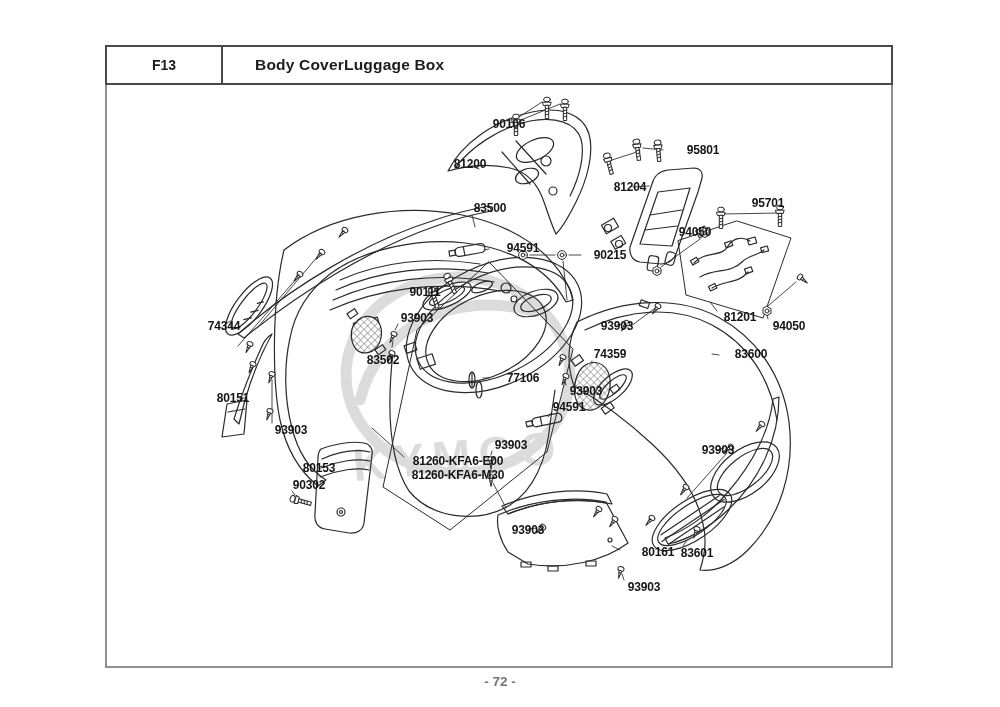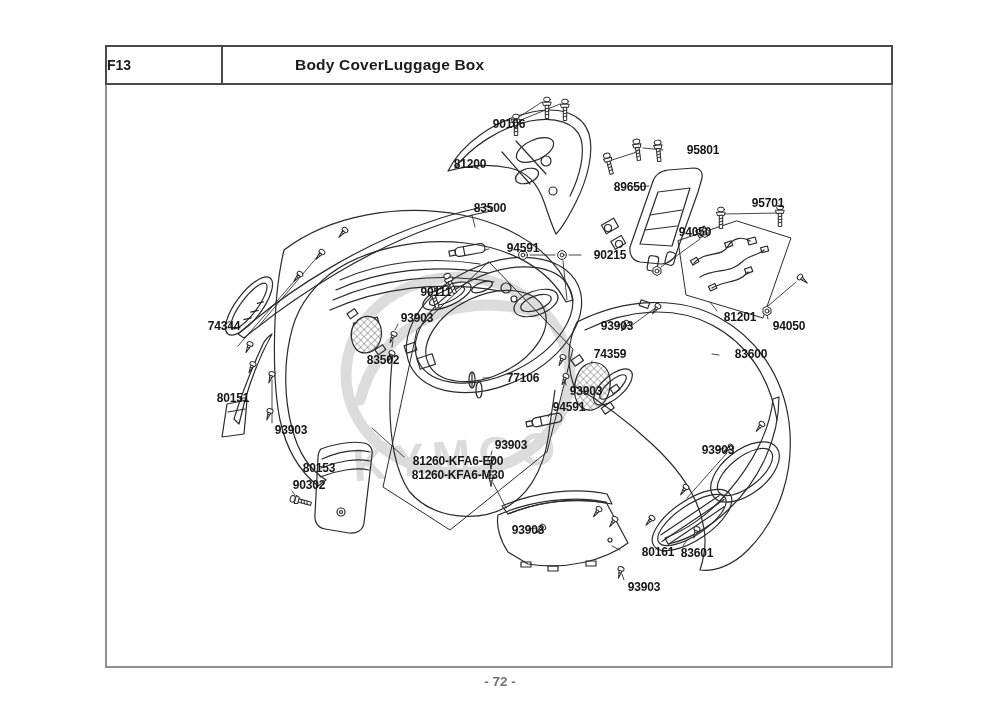--- a/index.html
+++ b/index.html
@@ -2,25 +2,25 @@
 <html><head>
 <meta charset="utf-8">
 <style>
   html,body{margin:0;padding:0;background:#ffffff;}
   #root{position:relative;width:1000px;height:707px;background:#fff;
         font-family:"Liberation Sans",sans-serif;overflow:hidden;}
   .hdr-row{position:absolute;left:105px;top:45px;width:788px;height:40px;
         border:2px solid #4a4a4a;box-sizing:border-box;background:#fff;}
   .code-cell{position:absolute;left:0;top:0;width:116px;height:100%;
         border-right:2px solid #4a4a4a;box-sizing:border-box;
-        display:flex;align-items:center;
+        display:flex;align-items:center;justify-content:center;
         font-weight:bold;font-size:14px;color:#1c1c1c;}
   .title-cell{position:absolute;left:148px;top:0;height:100%;
         display:flex;align-items:center;font-weight:bold;font-size:15.5px;
-        color:#1c1c1c;letter-spacing:0.2px;margin-left:40px;}
+        color:#1c1c1c;letter-spacing:0.2px;}
   .main-frame{position:absolute;left:105px;top:85px;width:788px;height:583px;
         border-left:2px solid #909090;border-right:2px solid #909090;
         border-bottom:2px solid #909090;box-sizing:border-box;}
   svg.art{position:absolute;left:0;top:0;width:1000px;height:707px;}
   .lbl{position:absolute;transform:translate(-50%,-50%);
         font-weight:bold;font-size:12px;line-height:1;color:#151515;
         letter-spacing:-0.2px;white-space:nowrap;padding-left:36px;}
   .pagenum{position:absolute;left:0;top:674px;width:1000px;text-align:center;
         font-weight:bold;font-size:13.5px;color:#737373;}
 </style>
@@ -416,27 +416,27 @@
       <g transform="translate(731,447) rotate(55)">
           <use href="#screw"></use>
         </g>
     </g>
   </svg>
 
   <div>
     <div class="lbl" style="left:491px;top:124px">90106</div>
     <div class="lbl" style="left:452px;top:164px">81200</div>
     <div class="lbl" style="left:685px;top:150px">95801</div>
-    <div class="lbl" style="left:612px;top:187px">89650</div>
+    <div class="lbl" style="left:612px;top:187px">81204</div>
     <div class="lbl" style="left:750px;top:203px">95701</div>
     <div class="lbl" style="left:472px;top:208px">83500</div>
     <div class="lbl" style="left:677px;top:232px">94050</div>
     <div class="lbl" style="left:505px;top:248px">94591</div>
     <div class="lbl" style="left:592px;top:255px">90215</div>
-    <div class="lbl" style="left:418px;top:292px">90111</div>
+    <div class="lbl" style="left:407px;top:292px">90111</div>
     <div class="lbl" style="left:399px;top:318px">93903</div>
     <div class="lbl" style="left:722px;top:317px">81201</div>
     <div class="lbl" style="left:206px;top:326px">74344</div>
     <div class="lbl" style="left:599px;top:326px">93903</div>
     <div class="lbl" style="left:771px;top:326px">94050</div>
     <div class="lbl" style="left:733px;top:354px">83600</div>
     <div class="lbl" style="left:592px;top:354px">74359</div>
     <div class="lbl" style="left:365px;top:360px">83502</div>
     <div class="lbl" style="left:505px;top:378px">77106</div>
     <div class="lbl" style="left:568px;top:391px">93903</div>

